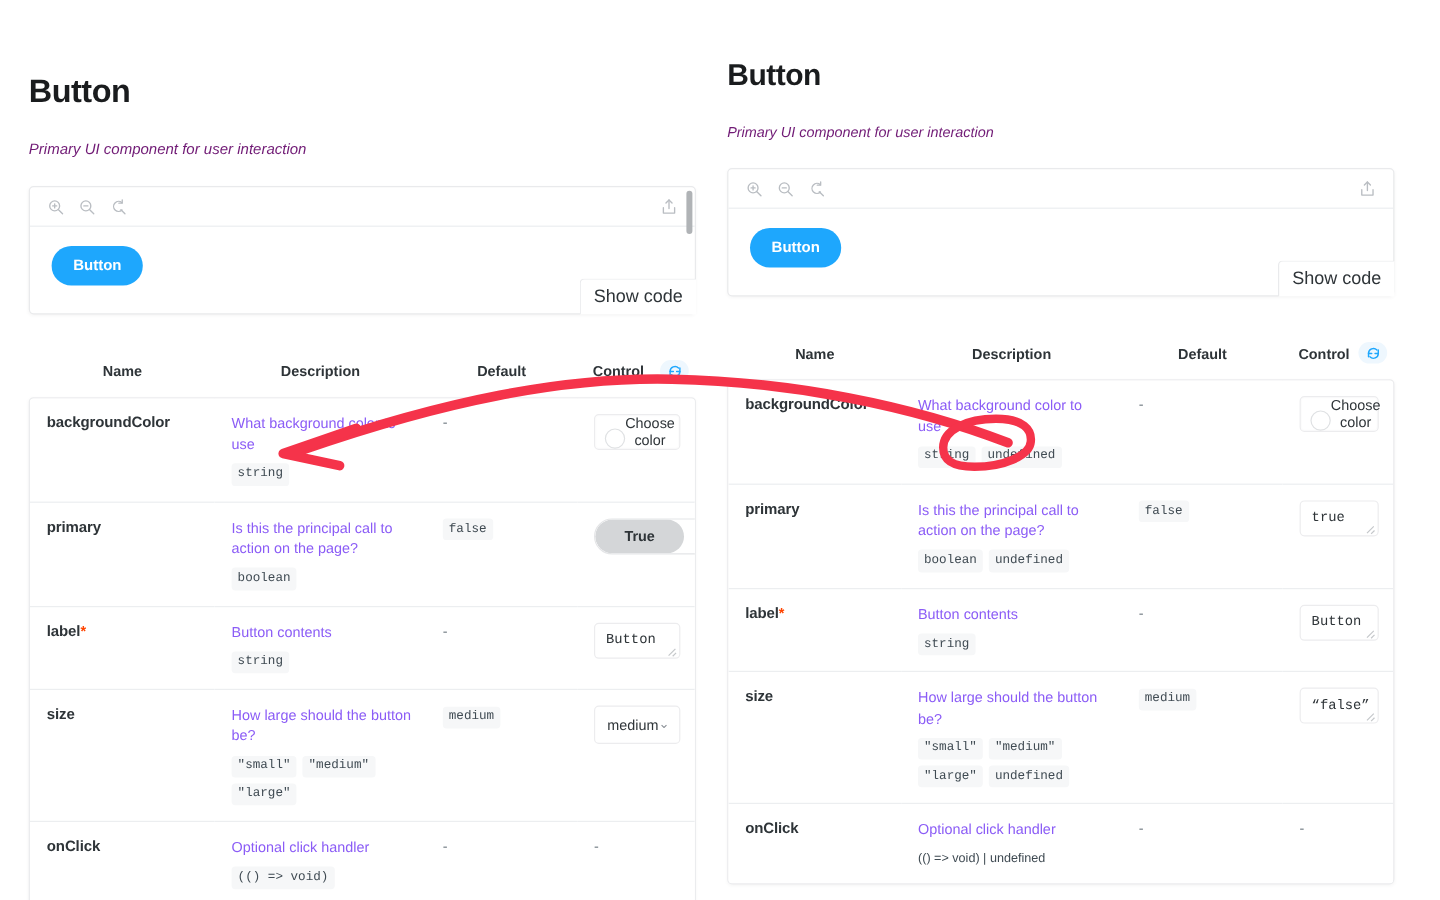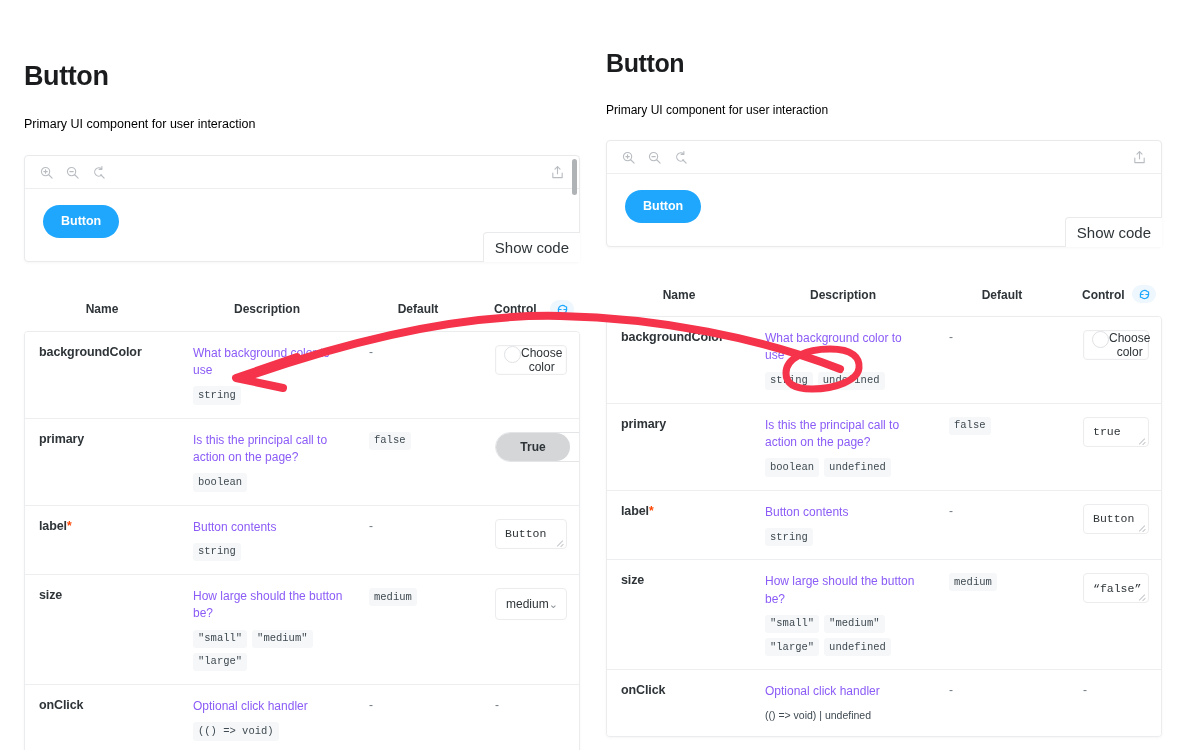--- a/index.html
+++ b/index.html
@@ -28,23 +28,24 @@
     font-weight: 800;
     letter-spacing: -0.4px;
     color: #1a1c1e;
     margin: 0 0 0 0;
     line-height: 1.1;
   }
   #panel-right .doc-title { font-size: 25px; }
 
   .doc-subtitle {
     font-size: 12.5px;
-    color: #000000;
+    color: #701a75;
     margin-top: 24px;
     line-height: 1.4;
+    font-style: italic;
   }
   #panel-right .doc-subtitle { margin-top: 24px; font-size: 12px; }
 
   
   .preview {
     margin-top: 22px;
     border: 1px solid #e9eaec;
     border-radius: 4px;
     background: #ffffff;
     position: relative;
@@ -177,21 +178,21 @@
     color: #3f4a52;
     line-height: 1.5;
     background: transparent;
     padding: 0;
   }
   .dash { color: #707a82; font-size: 12px; }
 
   
   .ctl-color {
     display: flex;
-    align-items: flex-start;
+    align-items: flex-end;
     border: 1px solid #ececee;
     border-radius: 4px;
     background: #fff;
     height: 28px;
     padding: 0 8px;
     box-shadow: inset 0 0 0 1px rgba(0,0,0,0.01);
     cursor: pointer;
   }
   .swatch {
     width: 15px; height: 15px;

